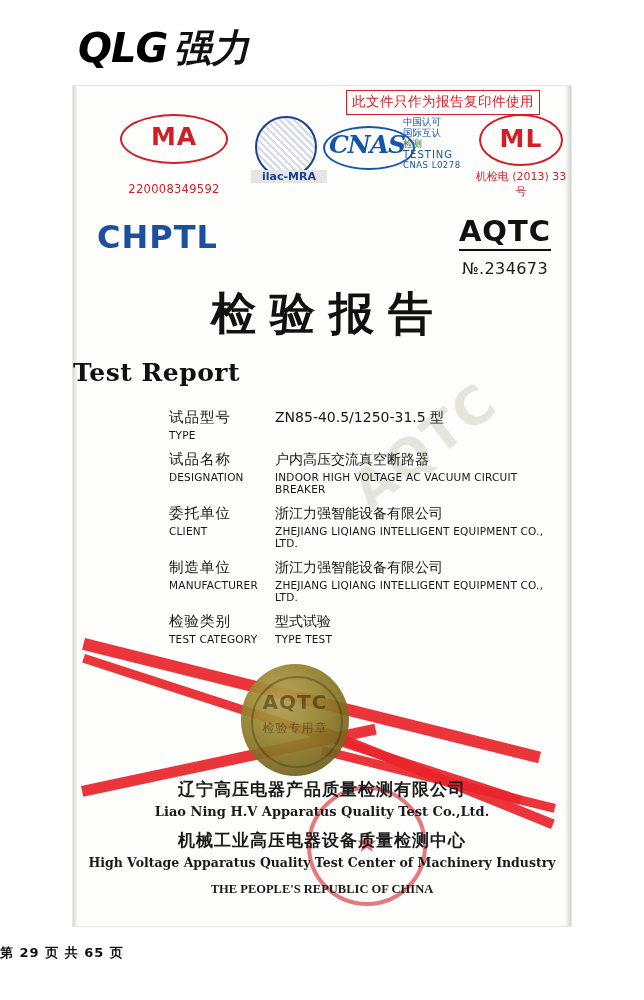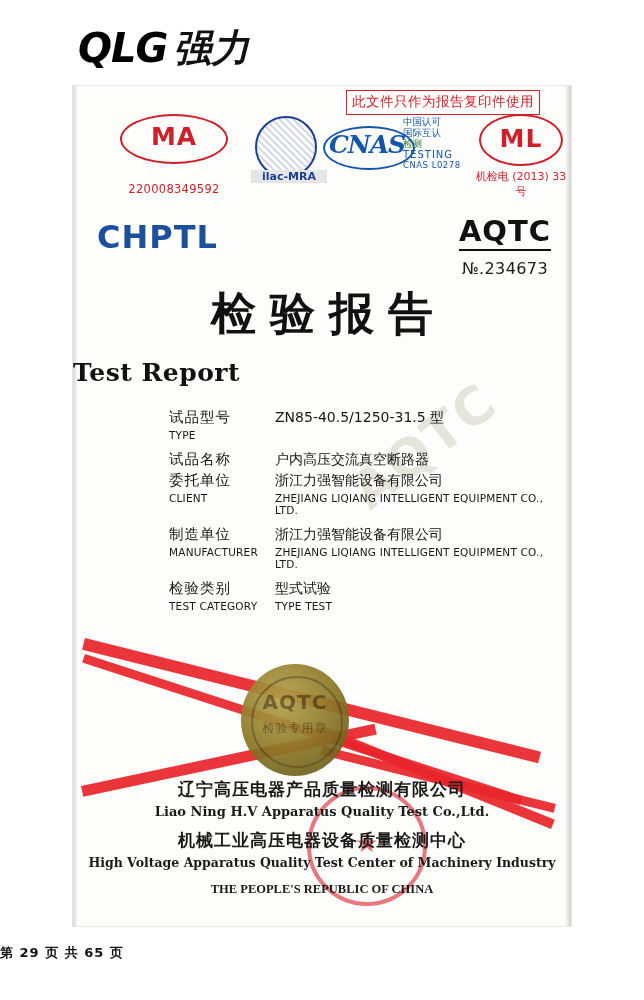--- a/index.html
+++ b/index.html
@@ -541,20 +541,24 @@
     </div>
     <div class="frow gap">
       <div class="flabel en">TYPE</div>
       <div class="fvalue en"></div>
     </div>
 
     <div class="frow">
       <div class="flabel cn">试品名称</div>
       <div class="fvalue cn">户内高压交流真空断路器</div>
     </div>
+    <div class="frow gap">
+      <div class="flabel en">DESIGNATION</div>
+      <div class="fvalue en">INDOOR HIGH VOLTAGE AC VACUUM CIRCUIT BREAKER</div>
+    </div>
 
     <div class="frow">
       <div class="flabel cn">委托单位</div>
       <div class="fvalue cn">浙江力强智能设备有限公司</div>
     </div>
     <div class="frow gap">
       <div class="flabel en">CLIENT</div>
       <div class="fvalue en">ZHEJIANG LIQIANG INTELLIGENT EQUIPMENT CO., LTD.</div>
     </div>
 

